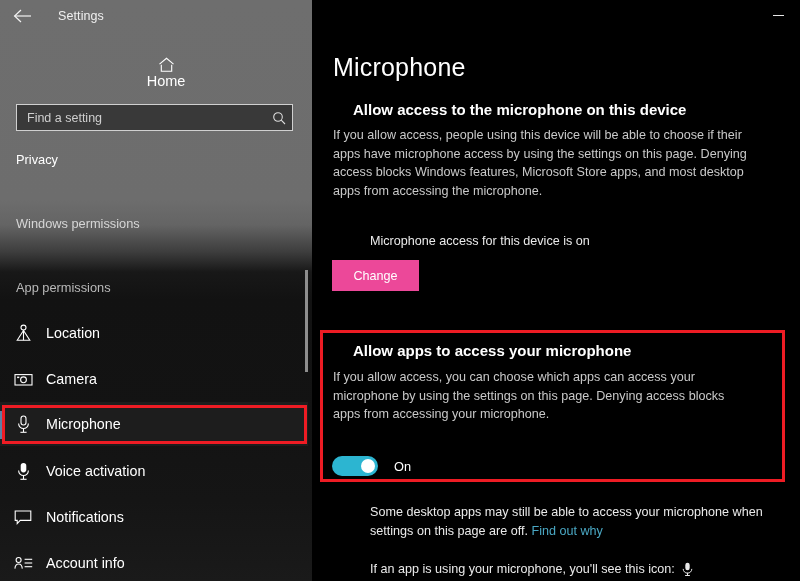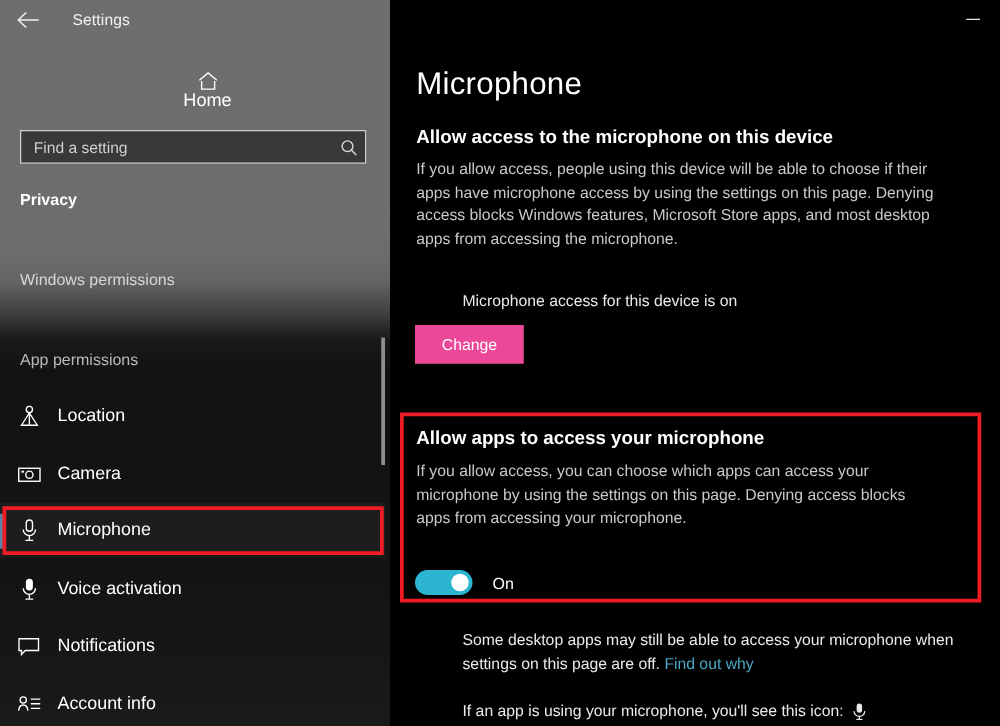--- a/index.html
+++ b/index.html
@@ -64,21 +64,21 @@
     display: flex; align-items: center;
   }
   .search-placeholder {
     flex: 1; font-size: 12.5px; color: #cfcfcf;
     padding-left: 10px;
   }
   .search-icon { width: 26px; display:flex; align-items:center; justify-content:center; color:#dcdcdc; }
 
   .privacy-head {
     position: absolute; left: 16px; top: 152px;
-    font-size: 12.8px; font-weight: bold; color: #ffffff;
+    font-size: 12.8px; font-weight: normal; color: #ffffff;
   }
   .section-head {
     position: absolute; left: 16px;
     font-size: 12.8px; color: #cdcdcd;
   }
   #sec-windows { top: 216px; color:#d6d6d6; }
   #sec-app     { top: 280px; color:#b9b9b9; }
 
   .nav-item {
     position: absolute; left: 0;
@@ -124,21 +124,21 @@
   .minimize-btn .dash {
     width: 11px; height: 1px; background: #e6e6e6;
   }
 
   .page-title {
     position: absolute; left: 21px; top: 53px;
     font-size: 25px; color: #ffffff; font-weight: 400;
     letter-spacing: .2px;
   }
   .h2 {
-    font-size: 15px; color: #ffffff; font-weight: 600;
+    font-size: 15px; color: #ffffff; font-weight: 600; margin-left: 20px;
   }
   .body-text {
     font-size: 12.6px; color: #c9c9c9; line-height: 18.6px;
   }
   .body-text-bright {
     font-size: 12.6px; color: #eaeaea; line-height: 18.6px; margin-left: 37px;
   }
 
   #sec1-head { position: absolute; left: 21px; top: 101px; }
   #sec1-para { position: absolute; left: 21px; top: 126px; width: 425px; }

